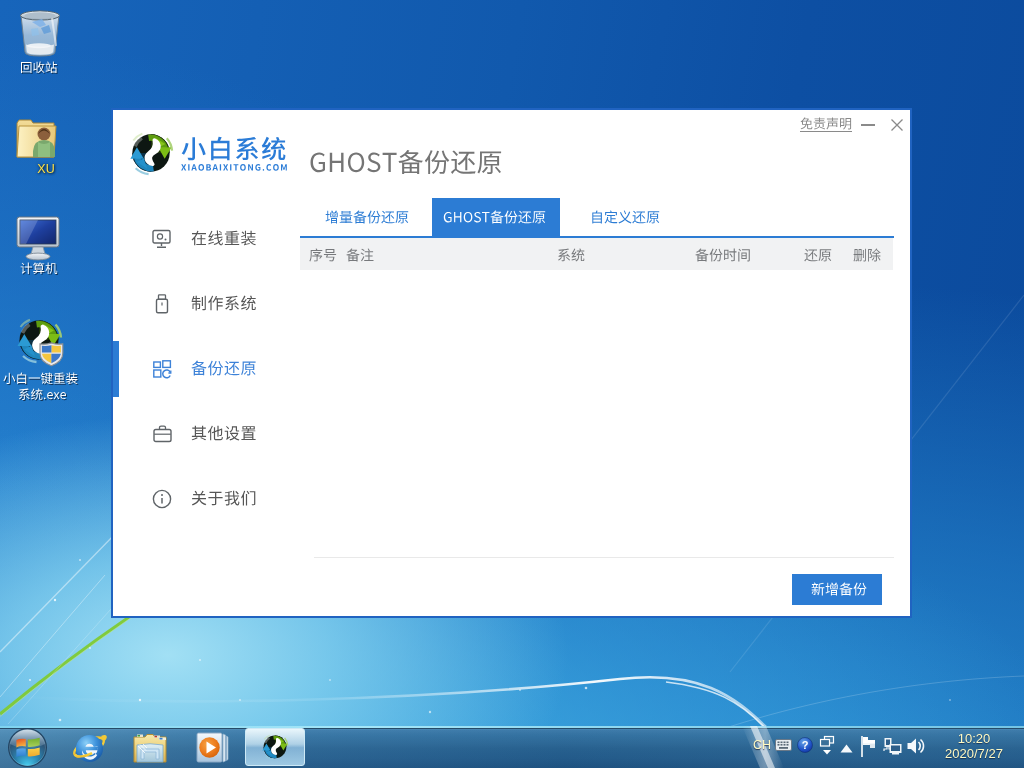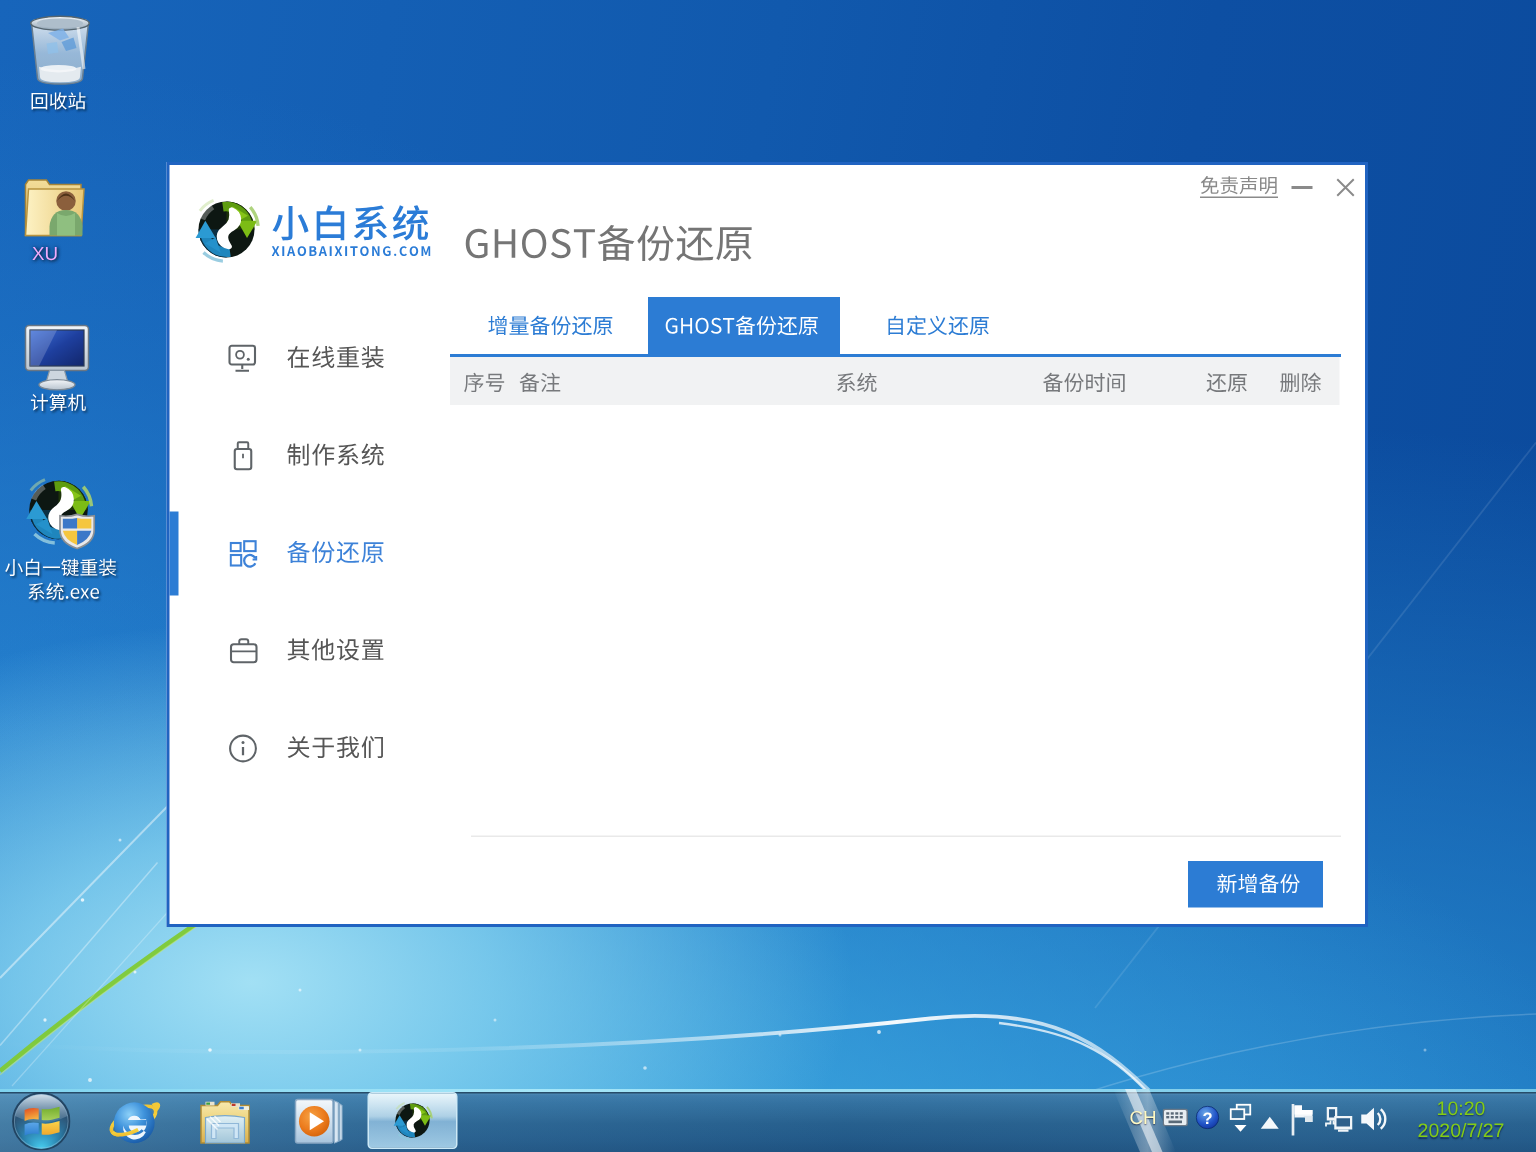--- a/index.html
+++ b/index.html
@@ -174,21 +174,21 @@
   </svg>
 <svg style="position:absolute;left:15px;top:384.0px;" width="56" height="20">
     <defs>
       <filter id="dsh4" x="-20%" y="-20%" width="150%" height="150%">
         <feGaussianBlur stdDeviation="0.75"></feGaussianBlur>
       </filter>
     </defs>
     <path transform="translate(4,16.1)" d="M3.6 -2.8C2.9 -1.9 1.9 -1.0 0.9 -0.4C1.1 -0.2 1.5 0.1 1.7 0.2C2.7 -0.4 3.8 -1.5 4.5 -2.5ZM8.0 -2.4C9.0 -1.6 10.3 -0.4 10.9 0.3L11.7 -0.3C11.0 -1.0 9.7 -2.1 8.7 -2.9ZM8.3 -5.6C8.6 -5.2 9.0 -4.9 9.3 -4.5L3.8 -4.2C5.7 -5.1 7.6 -6.2 9.5 -7.7L8.7 -8.2C8.1 -7.7 7.4 -7.2 6.8 -6.8L3.7 -6.6C4.6 -7.3 5.5 -8.1 6.3 -9.0C8.0 -9.1 9.5 -9.3 10.7 -9.6L10.0 -10.4C8.0 -9.9 4.4 -9.6 1.3 -9.4C1.4 -9.2 1.6 -8.8 1.6 -8.6C2.7 -8.7 3.9 -8.7 5.0 -8.8C4.2 -8.0 3.3 -7.2 3.0 -7.0C2.6 -6.7 2.3 -6.6 2.0 -6.5C2.1 -6.3 2.3 -5.9 2.3 -5.7C2.6 -5.8 2.9 -5.8 5.5 -6.0C4.4 -5.3 3.5 -4.8 3.1 -4.6C2.3 -4.2 1.7 -4.0 1.3 -3.9C1.4 -3.7 1.6 -3.2 1.6 -3.1C2.0 -3.2 2.5 -3.3 5.9 -3.5V-0.2C5.9 -0.1 5.9 -0.1 5.6 -0.1C5.4 -0.0 4.8 -0.0 4.0 -0.1C4.2 0.2 4.3 0.6 4.4 0.9C5.3 0.9 5.9 0.9 6.3 0.7C6.7 0.6 6.8 0.3 6.8 -0.2V-3.6L10.0 -3.8C10.3 -3.4 10.6 -3.0 10.8 -2.7L11.6 -3.2C11.1 -3.9 10.0 -5.1 9.0 -5.9Z M21.2 -4.4V-0.5C21.2 0.5 21.4 0.8 22.3 0.8C22.5 0.8 23.2 0.8 23.4 0.8C24.2 0.8 24.4 0.3 24.5 -1.4C24.2 -1.5 23.9 -1.6 23.7 -1.8C23.6 -0.3 23.6 -0.1 23.3 -0.1C23.2 -0.1 22.6 -0.1 22.5 -0.1C22.2 -0.1 22.1 -0.1 22.1 -0.5V-4.4ZM18.9 -4.4C18.8 -1.9 18.5 -0.6 16.5 0.2C16.7 0.4 16.9 0.7 17.1 1.0C19.3 0.0 19.7 -1.6 19.8 -4.4ZM13.0 -0.7 13.2 0.3C14.4 -0.1 15.8 -0.6 17.2 -1.0L17.1 -1.8C15.6 -1.4 14.0 -0.9 13.0 -0.7ZM19.9 -10.3C20.2 -9.8 20.5 -9.1 20.6 -8.7H17.6V-7.8H19.8C19.3 -7.1 18.4 -5.9 18.1 -5.6C17.9 -5.4 17.6 -5.3 17.3 -5.3C17.4 -5.1 17.6 -4.6 17.6 -4.4C18.0 -4.5 18.5 -4.6 23.1 -5.0C23.3 -4.7 23.5 -4.3 23.6 -4.1L24.4 -4.5C24.0 -5.2 23.2 -6.4 22.5 -7.3L21.8 -6.9C22.0 -6.6 22.3 -6.1 22.6 -5.7L19.1 -5.4C19.7 -6.1 20.4 -7.1 21.0 -7.8H24.4V-8.7H20.8L21.6 -8.9C21.4 -9.3 21.1 -10.0 20.8 -10.5ZM13.2 -5.3C13.4 -5.4 13.7 -5.4 15.2 -5.7C14.7 -4.9 14.2 -4.2 14.0 -4.0C13.6 -3.6 13.3 -3.2 13.0 -3.2C13.1 -2.9 13.3 -2.5 13.3 -2.3C13.6 -2.4 14.0 -2.6 17.1 -3.2C17.1 -3.5 17.1 -3.8 17.1 -4.1L14.7 -3.6C15.7 -4.7 16.6 -6.1 17.4 -7.4L16.6 -7.9C16.3 -7.4 16.1 -7.0 15.8 -6.5L14.2 -6.4C15.0 -7.4 15.8 -8.8 16.4 -10.1L15.4 -10.6C14.9 -9.0 13.9 -7.4 13.7 -7.0C13.4 -6.6 13.1 -6.3 12.9 -6.2C13.0 -6.0 13.2 -5.5 13.2 -5.3Z M26.7 0.2C27.2 0.2 27.6 -0.2 27.6 -0.7C27.6 -1.2 27.2 -1.6 26.7 -1.6C26.3 -1.6 25.9 -1.2 25.9 -0.7C25.9 -0.2 26.3 0.2 26.7 0.2Z M32.4 0.2C33.3 0.2 34.0 -0.1 34.6 -0.5L34.2 -1.3C33.7 -1.0 33.2 -0.8 32.5 -0.8C31.2 -0.8 30.3 -1.7 30.2 -3.1H34.8C34.9 -3.3 34.9 -3.5 34.9 -3.8C34.9 -5.7 33.9 -7.0 32.2 -7.0C30.6 -7.0 29.1 -5.6 29.1 -3.4C29.1 -1.2 30.6 0.2 32.4 0.2ZM30.2 -3.9C30.4 -5.3 31.2 -6.1 32.2 -6.1C33.2 -6.1 33.9 -5.3 33.9 -3.9Z M35.6 0.0H36.8L37.7 -1.6C37.9 -2.0 38.2 -2.4 38.4 -2.8H38.5C38.7 -2.4 39.0 -2.0 39.2 -1.6L40.2 0.0H41.4L39.2 -3.4L41.3 -6.8H40.1L39.2 -5.3C39.0 -4.9 38.8 -4.5 38.6 -4.2H38.6C38.4 -4.5 38.1 -4.9 37.9 -5.3L37.0 -6.8H35.8L37.8 -3.5Z M45.5 0.2C46.4 0.2 47.2 -0.1 47.8 -0.5L47.4 -1.3C46.8 -1.0 46.3 -0.8 45.7 -0.8C44.4 -0.8 43.5 -1.7 43.4 -3.1H48.0C48.0 -3.3 48.0 -3.5 48.0 -3.8C48.0 -5.7 47.1 -7.0 45.3 -7.0C43.8 -7.0 42.3 -5.6 42.3 -3.4C42.3 -1.2 43.7 0.2 45.5 0.2ZM43.4 -3.9C43.5 -5.3 44.4 -6.1 45.3 -6.1C46.4 -6.1 47.0 -5.3 47.0 -3.9Z" fill="#0c2a4a" opacity="0.85" filter="url(#dsh4)"></path>
     <path transform="translate(3,15.0)" d="M3.6 -2.8C2.9 -1.9 1.9 -1.0 0.9 -0.4C1.1 -0.2 1.5 0.1 1.7 0.2C2.7 -0.4 3.8 -1.5 4.5 -2.5ZM8.0 -2.4C9.0 -1.6 10.3 -0.4 10.9 0.3L11.7 -0.3C11.0 -1.0 9.7 -2.1 8.7 -2.9ZM8.3 -5.6C8.6 -5.2 9.0 -4.9 9.3 -4.5L3.8 -4.2C5.7 -5.1 7.6 -6.2 9.5 -7.7L8.7 -8.2C8.1 -7.7 7.4 -7.2 6.8 -6.8L3.7 -6.6C4.6 -7.3 5.5 -8.1 6.3 -9.0C8.0 -9.1 9.5 -9.3 10.7 -9.6L10.0 -10.4C8.0 -9.9 4.4 -9.6 1.3 -9.4C1.4 -9.2 1.6 -8.8 1.6 -8.6C2.7 -8.7 3.9 -8.7 5.0 -8.8C4.2 -8.0 3.3 -7.2 3.0 -7.0C2.6 -6.7 2.3 -6.6 2.0 -6.5C2.1 -6.3 2.3 -5.9 2.3 -5.7C2.6 -5.8 2.9 -5.8 5.5 -6.0C4.4 -5.3 3.5 -4.8 3.1 -4.6C2.3 -4.2 1.7 -4.0 1.3 -3.9C1.4 -3.7 1.6 -3.2 1.6 -3.1C2.0 -3.2 2.5 -3.3 5.9 -3.5V-0.2C5.9 -0.1 5.9 -0.1 5.6 -0.1C5.4 -0.0 4.8 -0.0 4.0 -0.1C4.2 0.2 4.3 0.6 4.4 0.9C5.3 0.9 5.9 0.9 6.3 0.7C6.7 0.6 6.8 0.3 6.8 -0.2V-3.6L10.0 -3.8C10.3 -3.4 10.6 -3.0 10.8 -2.7L11.6 -3.2C11.1 -3.9 10.0 -5.1 9.0 -5.9Z M21.2 -4.4V-0.5C21.2 0.5 21.4 0.8 22.3 0.8C22.5 0.8 23.2 0.8 23.4 0.8C24.2 0.8 24.4 0.3 24.5 -1.4C24.2 -1.5 23.9 -1.6 23.7 -1.8C23.6 -0.3 23.6 -0.1 23.3 -0.1C23.2 -0.1 22.6 -0.1 22.5 -0.1C22.2 -0.1 22.1 -0.1 22.1 -0.5V-4.4ZM18.9 -4.4C18.8 -1.9 18.5 -0.6 16.5 0.2C16.7 0.4 16.9 0.7 17.1 1.0C19.3 0.0 19.7 -1.6 19.8 -4.4ZM13.0 -0.7 13.2 0.3C14.4 -0.1 15.8 -0.6 17.2 -1.0L17.1 -1.8C15.6 -1.4 14.0 -0.9 13.0 -0.7ZM19.9 -10.3C20.2 -9.8 20.5 -9.1 20.6 -8.7H17.6V-7.8H19.8C19.3 -7.1 18.4 -5.9 18.1 -5.6C17.9 -5.4 17.6 -5.3 17.3 -5.3C17.4 -5.1 17.6 -4.6 17.6 -4.4C18.0 -4.5 18.5 -4.6 23.1 -5.0C23.3 -4.7 23.5 -4.3 23.6 -4.1L24.4 -4.5C24.0 -5.2 23.2 -6.4 22.5 -7.3L21.8 -6.9C22.0 -6.6 22.3 -6.1 22.6 -5.7L19.1 -5.4C19.7 -6.1 20.4 -7.1 21.0 -7.8H24.4V-8.7H20.8L21.6 -8.9C21.4 -9.3 21.1 -10.0 20.8 -10.5ZM13.2 -5.3C13.4 -5.4 13.7 -5.4 15.2 -5.7C14.7 -4.9 14.2 -4.2 14.0 -4.0C13.6 -3.6 13.3 -3.2 13.0 -3.2C13.1 -2.9 13.3 -2.5 13.3 -2.3C13.6 -2.4 14.0 -2.6 17.1 -3.2C17.1 -3.5 17.1 -3.8 17.1 -4.1L14.7 -3.6C15.7 -4.7 16.6 -6.1 17.4 -7.4L16.6 -7.9C16.3 -7.4 16.1 -7.0 15.8 -6.5L14.2 -6.4C15.0 -7.4 15.8 -8.8 16.4 -10.1L15.4 -10.6C14.9 -9.0 13.9 -7.4 13.7 -7.0C13.4 -6.6 13.1 -6.3 12.9 -6.2C13.0 -6.0 13.2 -5.5 13.2 -5.3Z M26.7 0.2C27.2 0.2 27.6 -0.2 27.6 -0.7C27.6 -1.2 27.2 -1.6 26.7 -1.6C26.3 -1.6 25.9 -1.2 25.9 -0.7C25.9 -0.2 26.3 0.2 26.7 0.2Z M32.4 0.2C33.3 0.2 34.0 -0.1 34.6 -0.5L34.2 -1.3C33.7 -1.0 33.2 -0.8 32.5 -0.8C31.2 -0.8 30.3 -1.7 30.2 -3.1H34.8C34.9 -3.3 34.9 -3.5 34.9 -3.8C34.9 -5.7 33.9 -7.0 32.2 -7.0C30.6 -7.0 29.1 -5.6 29.1 -3.4C29.1 -1.2 30.6 0.2 32.4 0.2ZM30.2 -3.9C30.4 -5.3 31.2 -6.1 32.2 -6.1C33.2 -6.1 33.9 -5.3 33.9 -3.9Z M35.6 0.0H36.8L37.7 -1.6C37.9 -2.0 38.2 -2.4 38.4 -2.8H38.5C38.7 -2.4 39.0 -2.0 39.2 -1.6L40.2 0.0H41.4L39.2 -3.4L41.3 -6.8H40.1L39.2 -5.3C39.0 -4.9 38.8 -4.5 38.6 -4.2H38.6C38.4 -4.5 38.1 -4.9 37.9 -5.3L37.0 -6.8H35.8L37.8 -3.5Z M45.5 0.2C46.4 0.2 47.2 -0.1 47.8 -0.5L47.4 -1.3C46.8 -1.0 46.3 -0.8 45.7 -0.8C44.4 -0.8 43.5 -1.7 43.4 -3.1H48.0C48.0 -3.3 48.0 -3.5 48.0 -3.8C48.0 -5.7 47.1 -7.0 45.3 -7.0C43.8 -7.0 42.3 -5.6 42.3 -3.4C42.3 -1.2 43.7 0.2 45.5 0.2ZM43.4 -3.9C43.5 -5.3 44.4 -6.1 45.3 -6.1C46.4 -6.1 47.0 -5.3 47.0 -3.9Z" fill="#ffffff"></path>
   </svg>
-<div class="abs" style="left:16px;top:162px;width:28px;text-align:center;color:#f0abfc;font-size:12.5px;text-shadow:1px 1px 2px #0c2a4a,0 0 3px rgba(10,30,60,.8);">XU</div>
+<div class="abs" style="left:32px;top:162px;width:28px;text-align:center;color:#fde047;font-size:12.5px;text-shadow:1px 1px 2px #0c2a4a,0 0 3px rgba(10,30,60,.8);">XU</div>
 <div id="win">
     <div id="selbar"></div>
     <div id="tabact"></div>
     <div id="tabline"></div>
     <div id="thead"></div>
     <div id="footline"></div>
     <div id="newbtn"></div>
     <svg style="position:absolute;left:15px;top:20px;" width="46" height="46">
       <g transform="scale(0.958)">
         <g transform="scale(1.0000)">
@@ -493,12 +493,12 @@
     <rect x="3" y="3.5" width="4" height="5.5" fill="#2d5f8a"></rect>
 <path d="M 4,11 L 4,13 L 1,13 L 1,15 M 6,11 L 6,13 L 9,13" stroke="#f0f5f8" stroke-width="1.2" fill="none"></path>
 <rect x="6.5" y="8" width="12" height="9" fill="#f0f5f8"></rect>
     <rect x="8" y="9.5" width="9" height="5.5" fill="#2d5f8a"></rect>
 <path d="M 9,17 L 16,17 L 16,18.5 L 9,18.5 Z" fill="#f0f5f8"></path>
 </svg>
 <svg class="abs" style="left:906px;top:736px;" width="20" height="20">
 <path d="M 1.5,7 L 5,7 L 10,2.5 L 10,17.5 L 5,13 L 1.5,13 Z" fill="#f4f8fb"></path>
 <path d="M 12.5,6 A 5.5,5.5 0 0 1 12.5,14 M 14.5,3.5 A 8.5,8.5 0 0 1 14.5,16.5" stroke="#f4f8fb" stroke-width="1.6" fill="none"></path>
 </svg>
-<div class="abs" style="left:930px;top:732px;width:88px;text-align:center;color:#84cc16;font-size:13px;line-height:14.5px;text-shadow:0 1px 1px rgba(0,0,30,0.5);">10:20<br>2020/7/27</div>
+<div class="abs" style="left:930px;top:732px;width:88px;text-align:center;color:#fef9c3;font-size:13px;line-height:14.5px;text-shadow:0 1px 1px rgba(0,0,30,0.5);">10:20<br>2020/7/27</div>
 </body></html>

